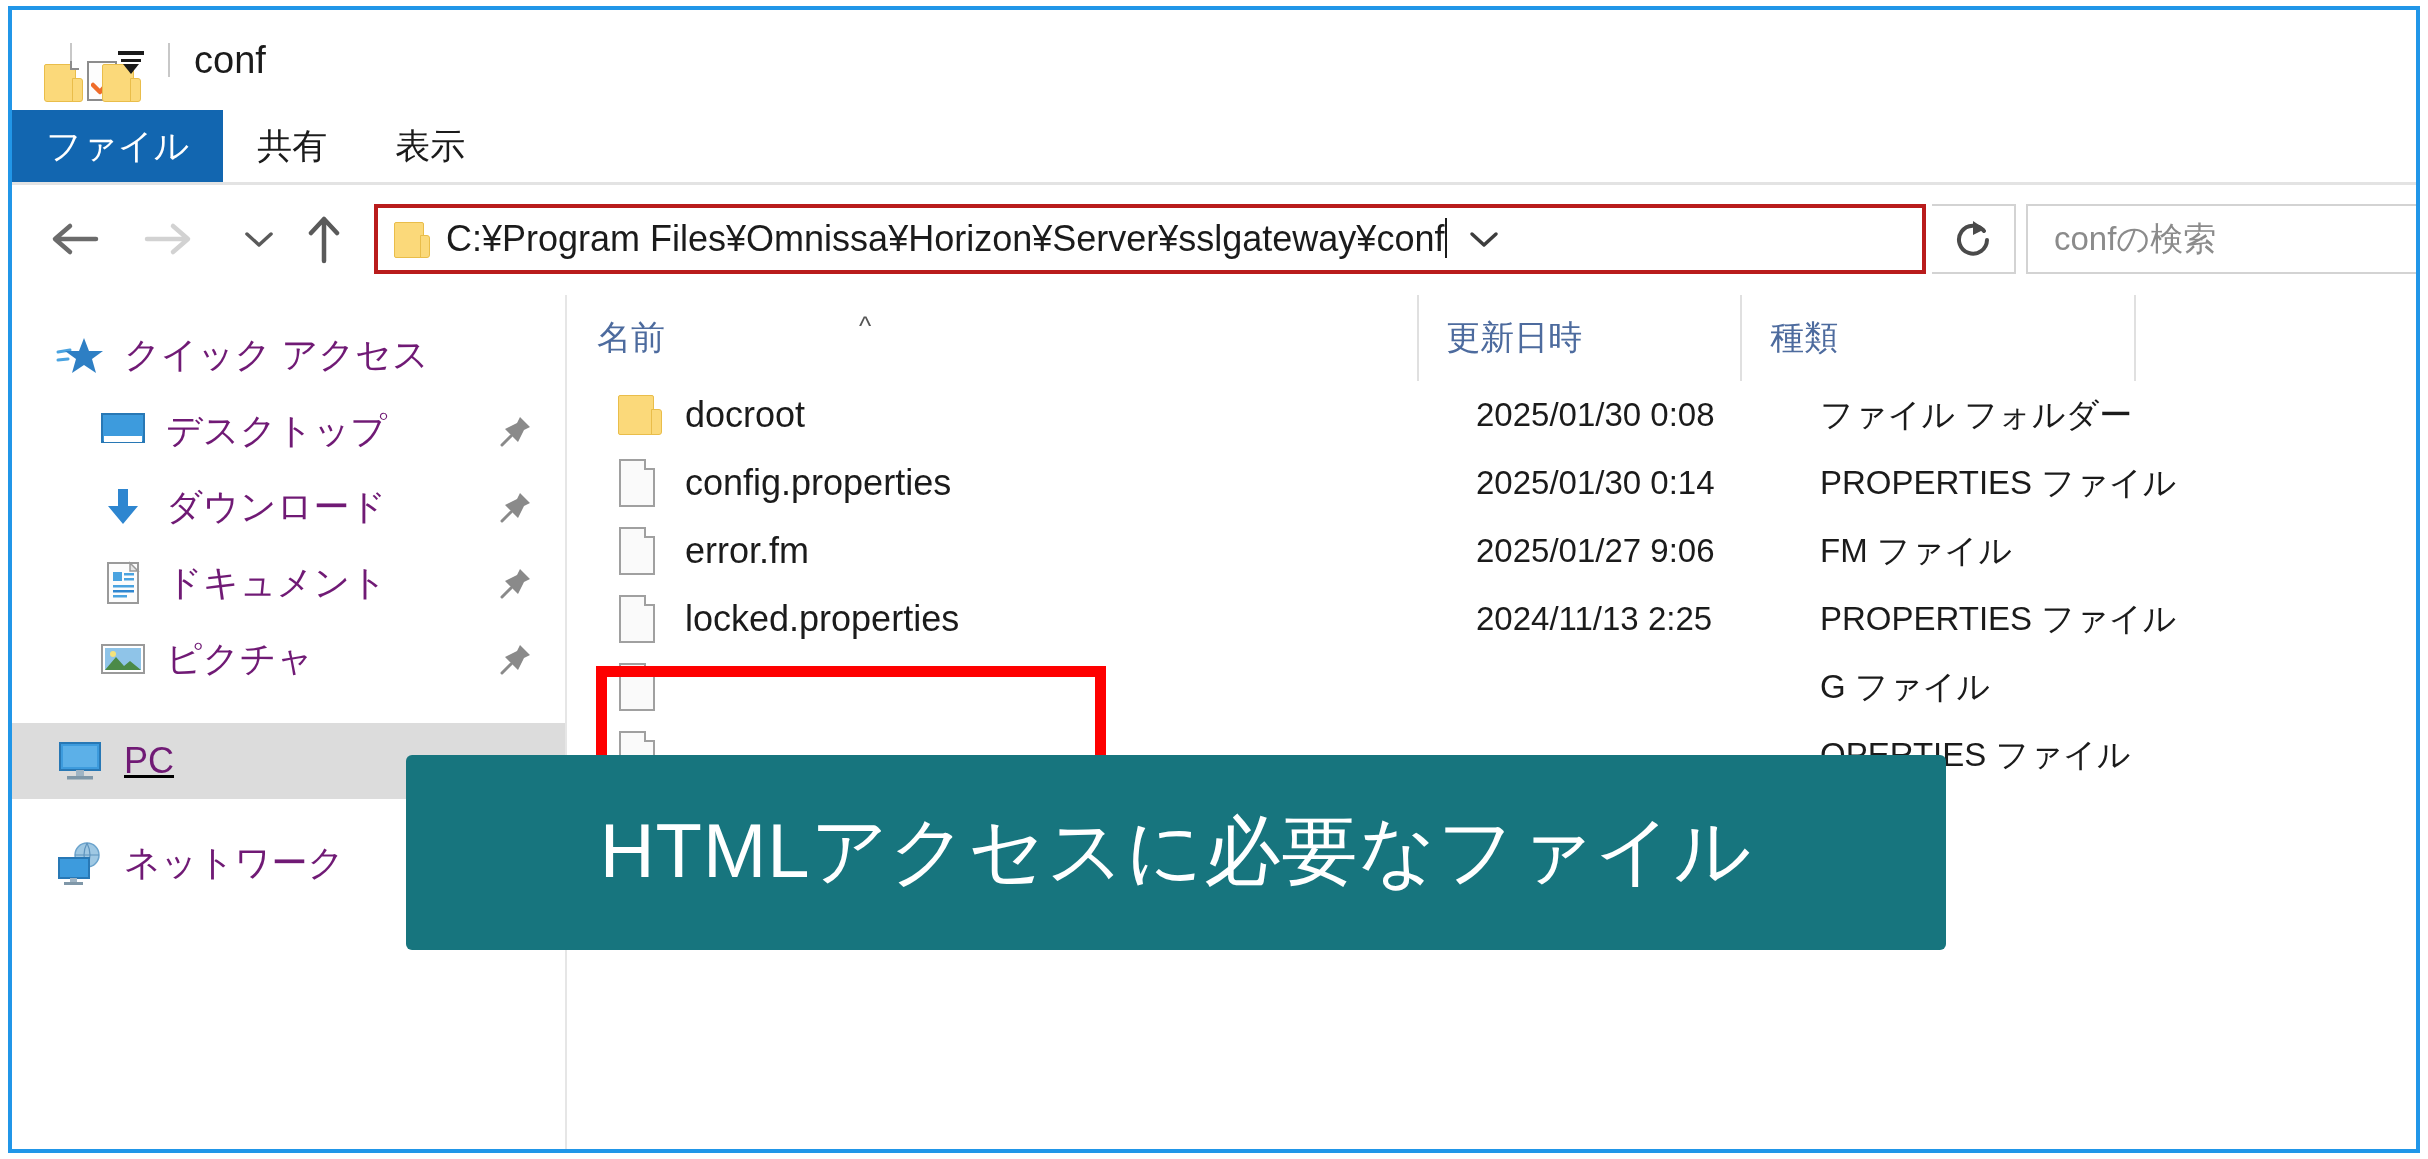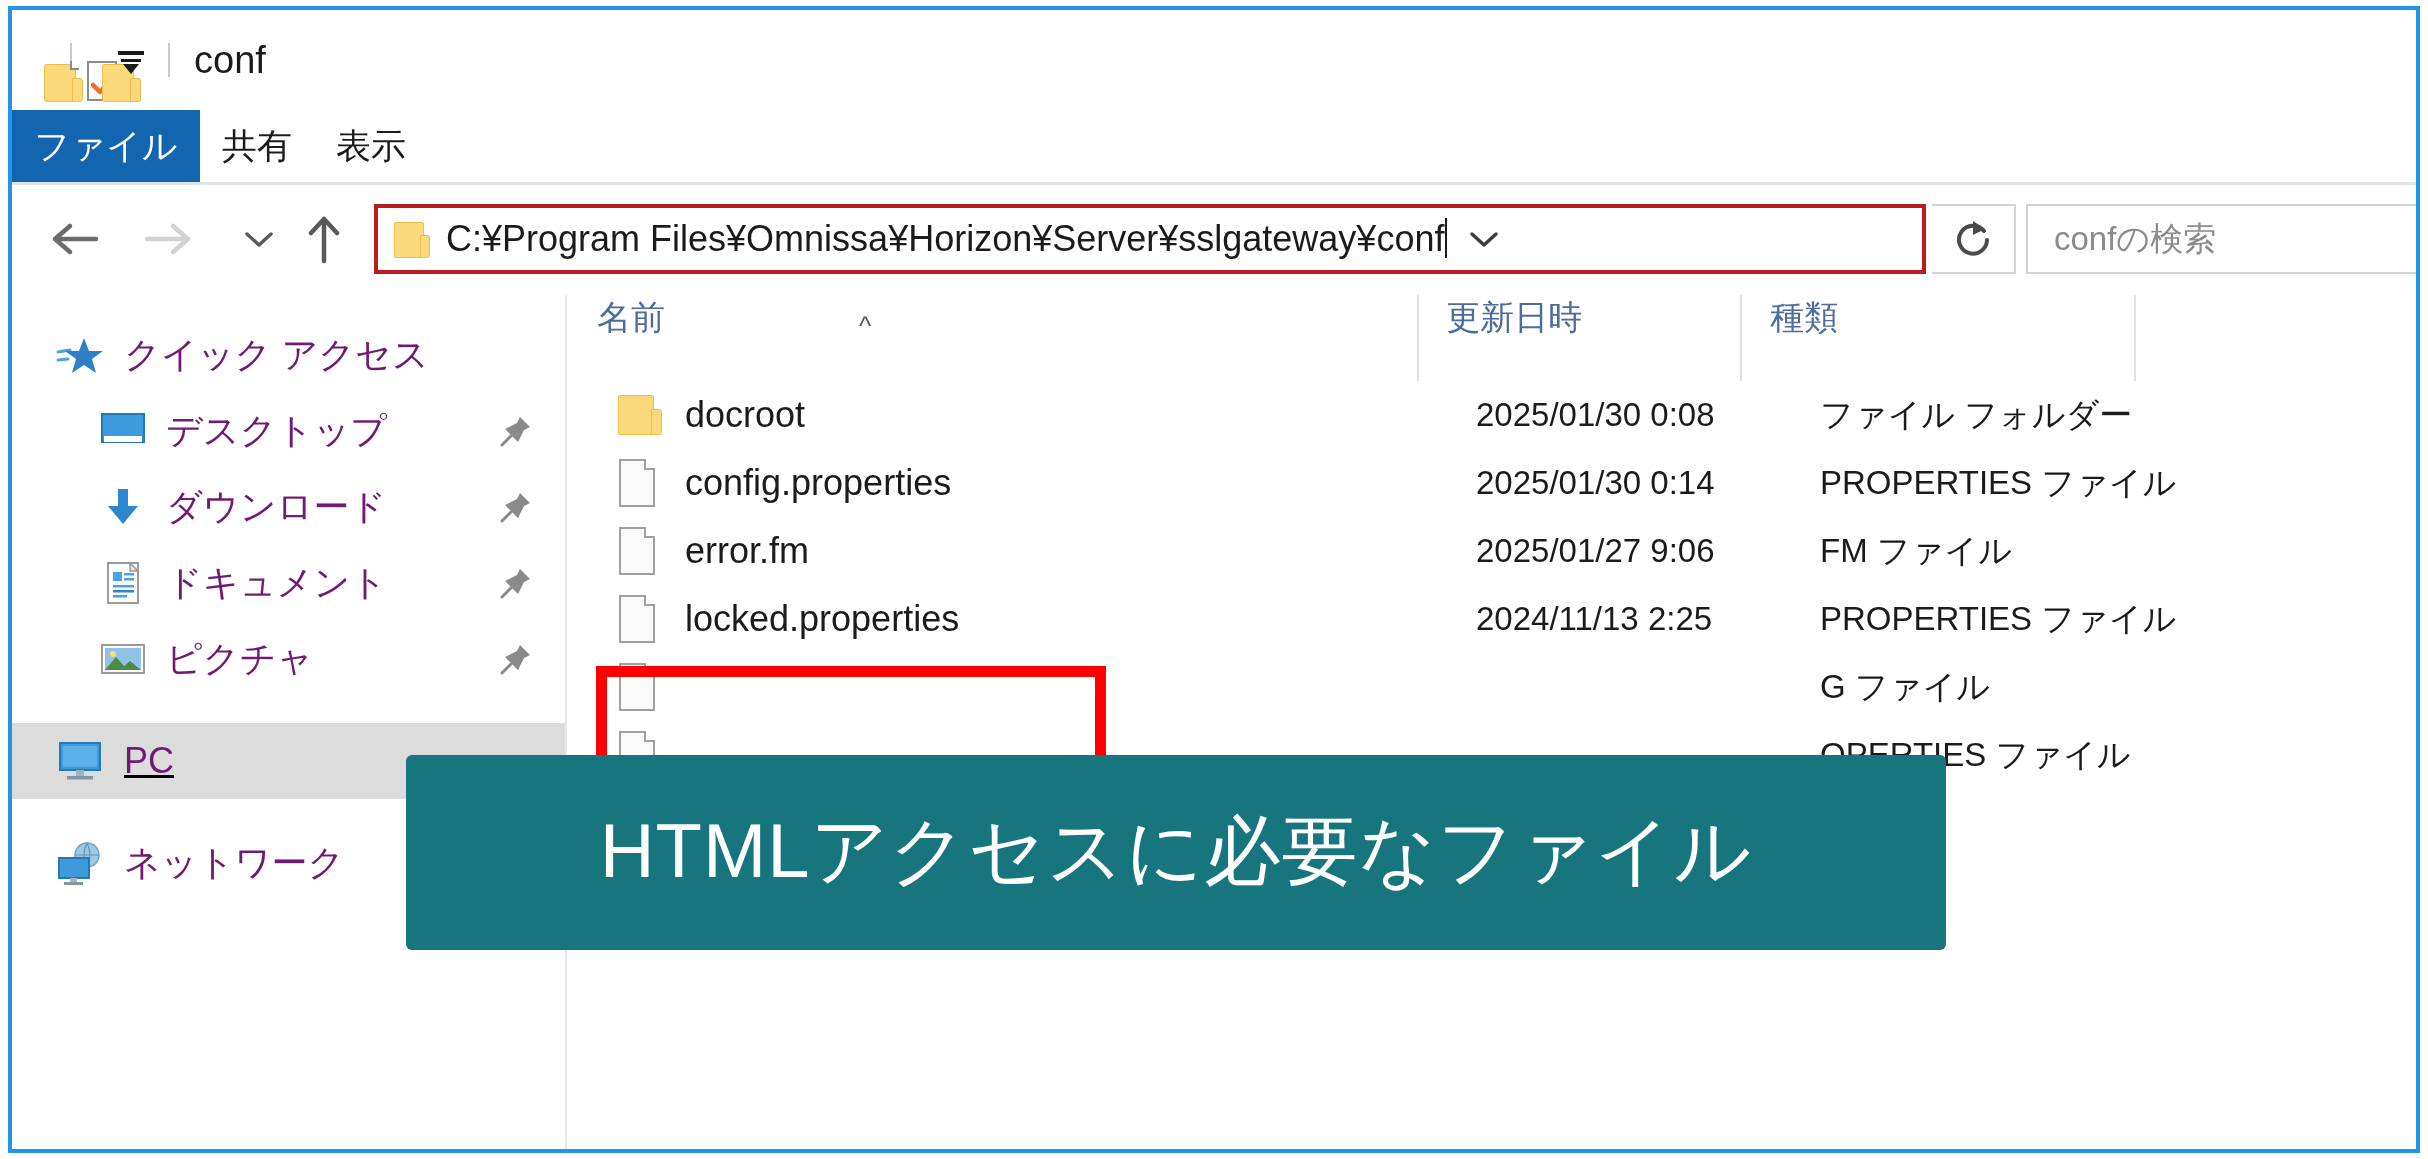--- a/index.html
+++ b/index.html
@@ -139,21 +139,21 @@
     height: 72px;
     display: flex;
     align-items: stretch;
   }
   .ribbon-tab {
     display: flex;
     align-items: center;
     justify-content: center;
     font-size: 35px;
     color: #1b1b1b;
-    padding: 0 22px;
+    padding: 0 34px;
     white-space: nowrap;
     box-sizing: border-box;
   }
   .ribbon-tab.file-tab {
     background: #1266b0;
     color: #ffffff;
     min-width: 188px;
   }
   #ribbon-underline {
     position: absolute;
@@ -346,21 +346,21 @@
     left: 0; top: 0;
     right: 0;
     height: 86px;
     display: flex;
     align-items: flex-end;
   }
   .col-head {
     position: relative;
     height: 100%;
     display: flex;
-    align-items: flex-start;
+    align-items: center;
     box-sizing: border-box;
     font-size: 34px;
     color: #4d6b9e;
     padding-left: 28px;
   }
   .col-head + .col-head { border-left: 2px solid #e0e0e0; }
   #col-name { width: 907px; }
   #col-date { width: 344px; padding-left: 27px; }
   #col-type { width: 420px; }
   #col-extra{ width: 300px; border-left: 2px solid #e0e0e0; height: 100%;}

